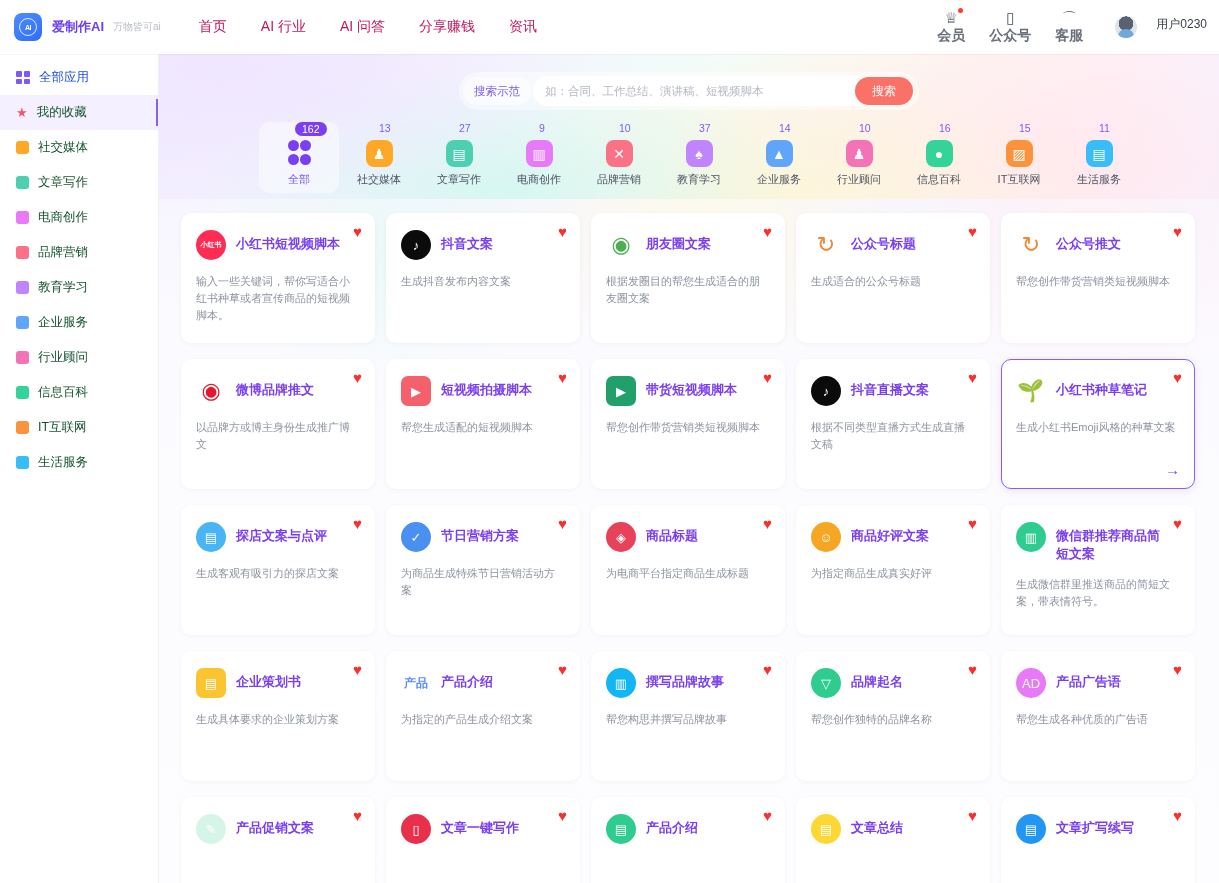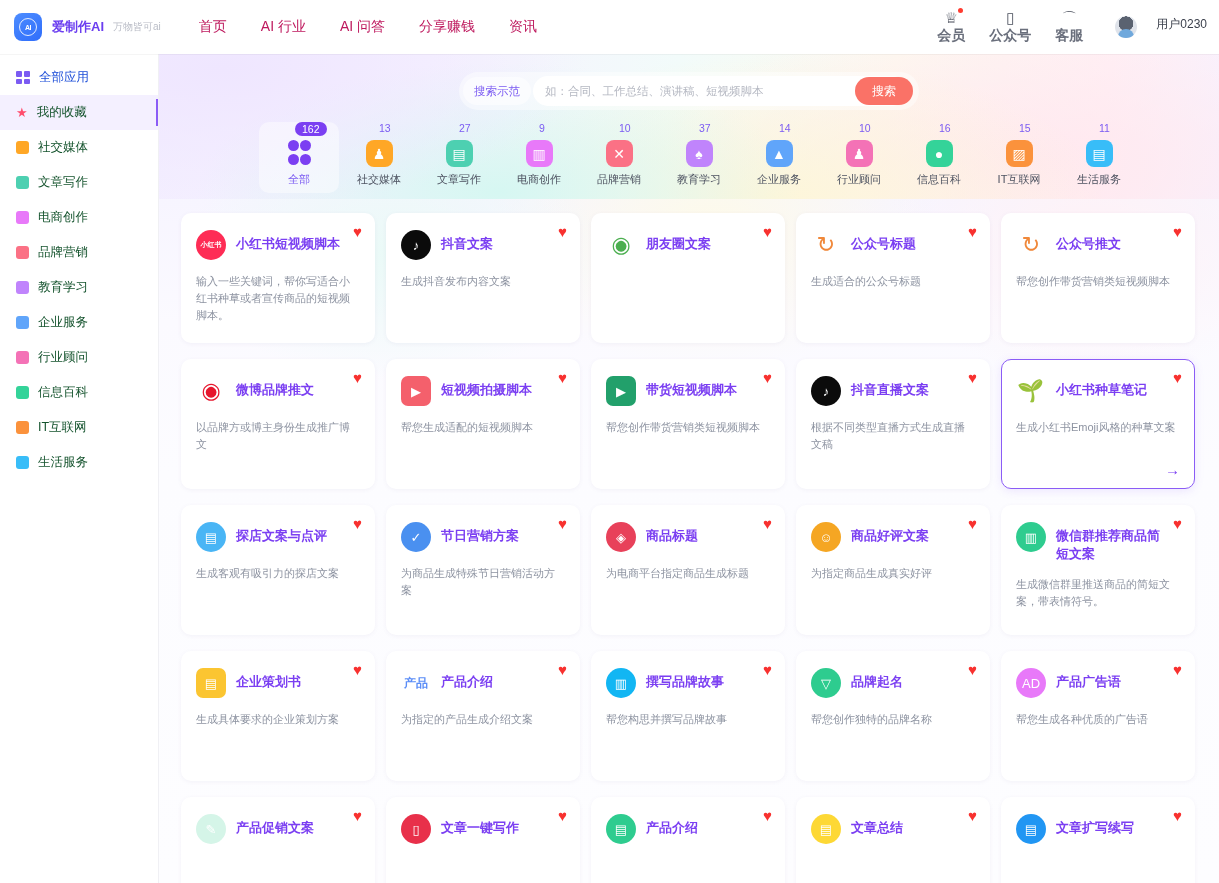--- a/index.html
+++ b/index.html
@@ -410,20 +410,21 @@
             <div class="card-title">抖音文案</div>
           </div>
           <div class="card-desc">生成抖音发布内容文案</div>
           <div class="heart">♥</div>
         </div>
         <div class="card">
           <div class="card-head">
             <div class="card-ico plain" style="color: rgb(76, 175, 80);">◉</div>
             <div class="card-title">朋友圈文案</div>
           </div>
+          <div class="card-desc">根据发圈目的帮您生成适合的朋友圈文案</div>
           <div class="heart">♥</div>
         </div>
         <div class="card">
           <div class="card-head">
             <div class="card-ico plain" style="color: rgb(240, 136, 58);">↻</div>
             <div class="card-title">公众号标题</div>
           </div>
           <div class="card-desc">生成适合的公众号标题</div>
           <div class="heart">♥</div>
         </div>

